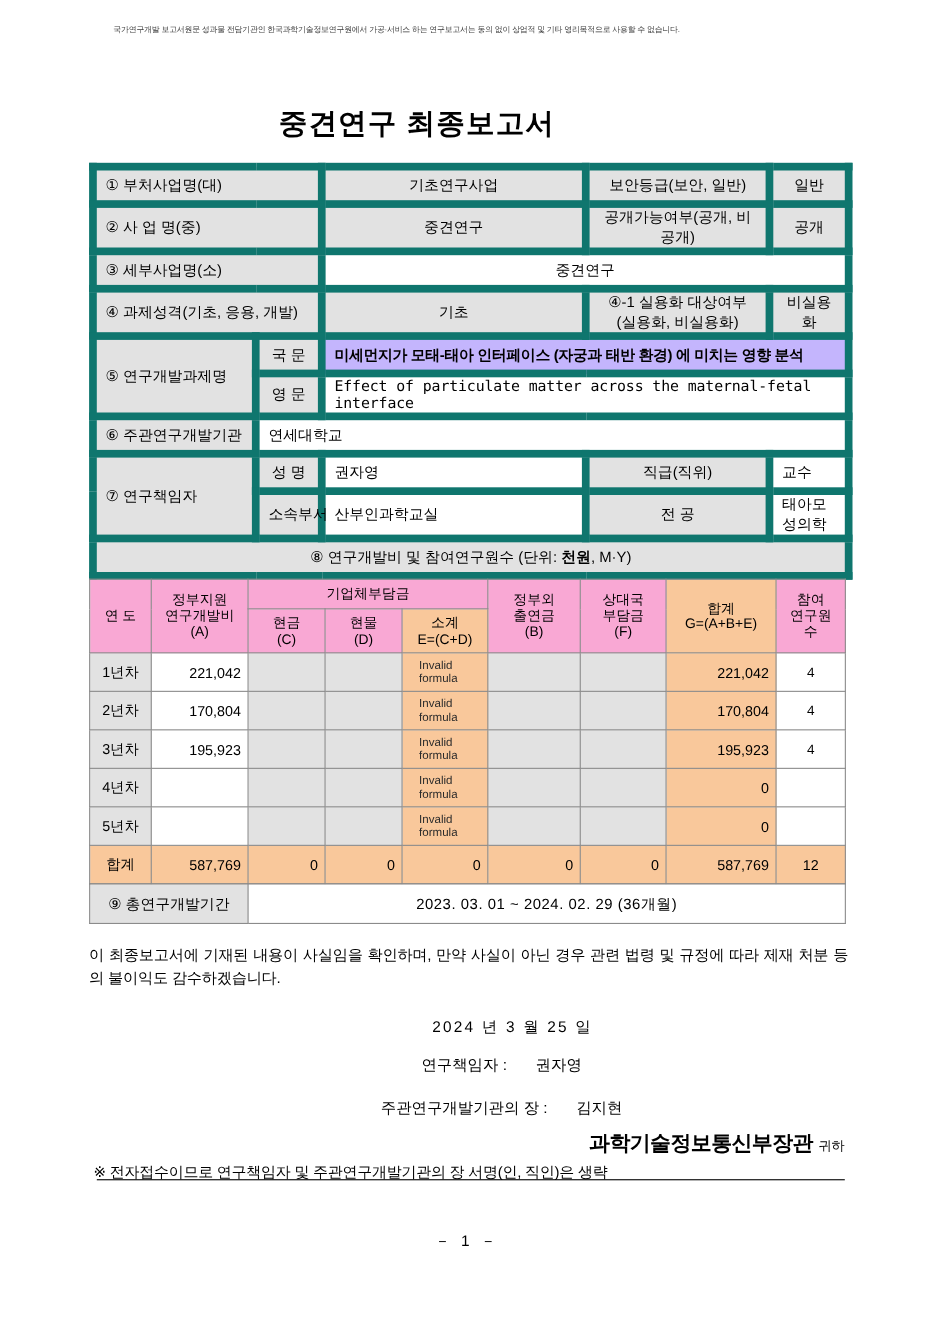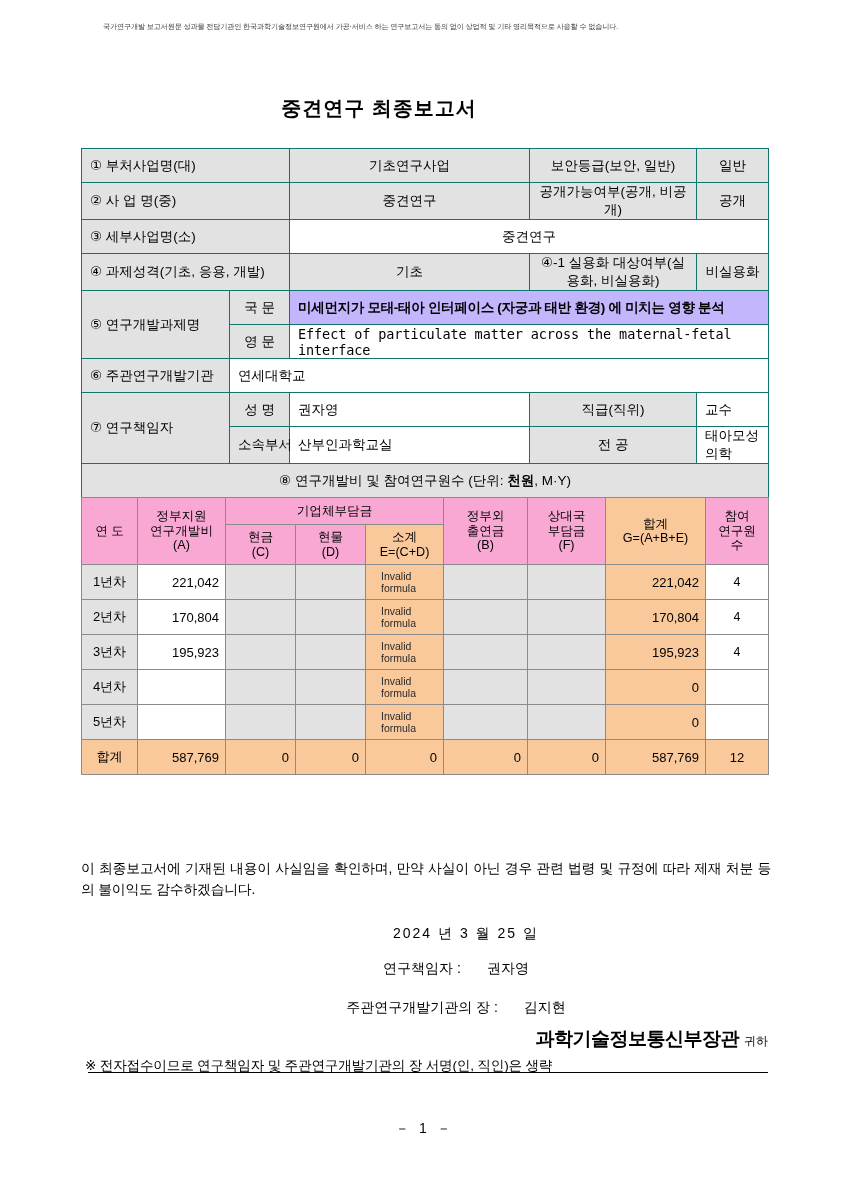--- a/index.html
+++ b/index.html
@@ -34,39 +34,39 @@
     white-space: nowrap;
   }
 
   
   .doc-title {
     position: absolute;
     top: 95px;
     left: 0;
     width: 758px;
     text-align: center;
-    font-size: 20px;
+    font-size: 26px;
     font-weight: bold;
     letter-spacing: 1px;
   }
 
   
   .tbl-wrap {
     position: absolute;
     left: 81px;
     top: 148px;
     width: 687px;
   }
   table.info {
     border-collapse: collapse;
     width: 687px;
     table-layout: fixed;
   }
   table.info td {
-    border: 1px solid #0f766e;
+    border: 7px solid #0f766e;
     font-size: 13.5px;
     padding: 0 8px;
     height: 34px;
     vertical-align: middle;
     box-sizing: border-box;
   }
   .lbl {
     background: #e2e2e2;
     text-align: center;
     white-space: nowrap;
@@ -455,20 +455,32 @@
           <td class="r">0</td>
           <td class="r">0</td>
           <td class="r">0</td>
           <td class="r">0</td>
           <td class="r">587,769</td>
           <td class="c">12</td>
         </tr>
       </tbody>
     </table>
 
+    <table class="period">
+      <colgroup>
+        <col style="width:144px">
+        <col style="width:543px">
+      </colgroup>
+      <tbody>
+        <tr>
+          <td class="per-lbl">⑨ 총연구개발기간</td>
+          <td class="per-val">2023. 03. 01 ~ 2024. 02. 29 (36개월)</td>
+        </tr>
+      </tbody>
+    </table>
 
   </div>
 
   <div class="statement">이 최종보고서에 기재된 내용이 사실임을 확인하며, 만약 사실이 아닌 경우 관련 법령 및 규정에 따라 제재 처분 등의 불이익도 감수하겠습니다.</div>
 
   <div class="sig sig-date">2024    년 3  월  25  일</div>
 
   <div class="sig sig-pi">
     <span>연구책임자 :</span><span class="nm">권자영</span>
   </div>

